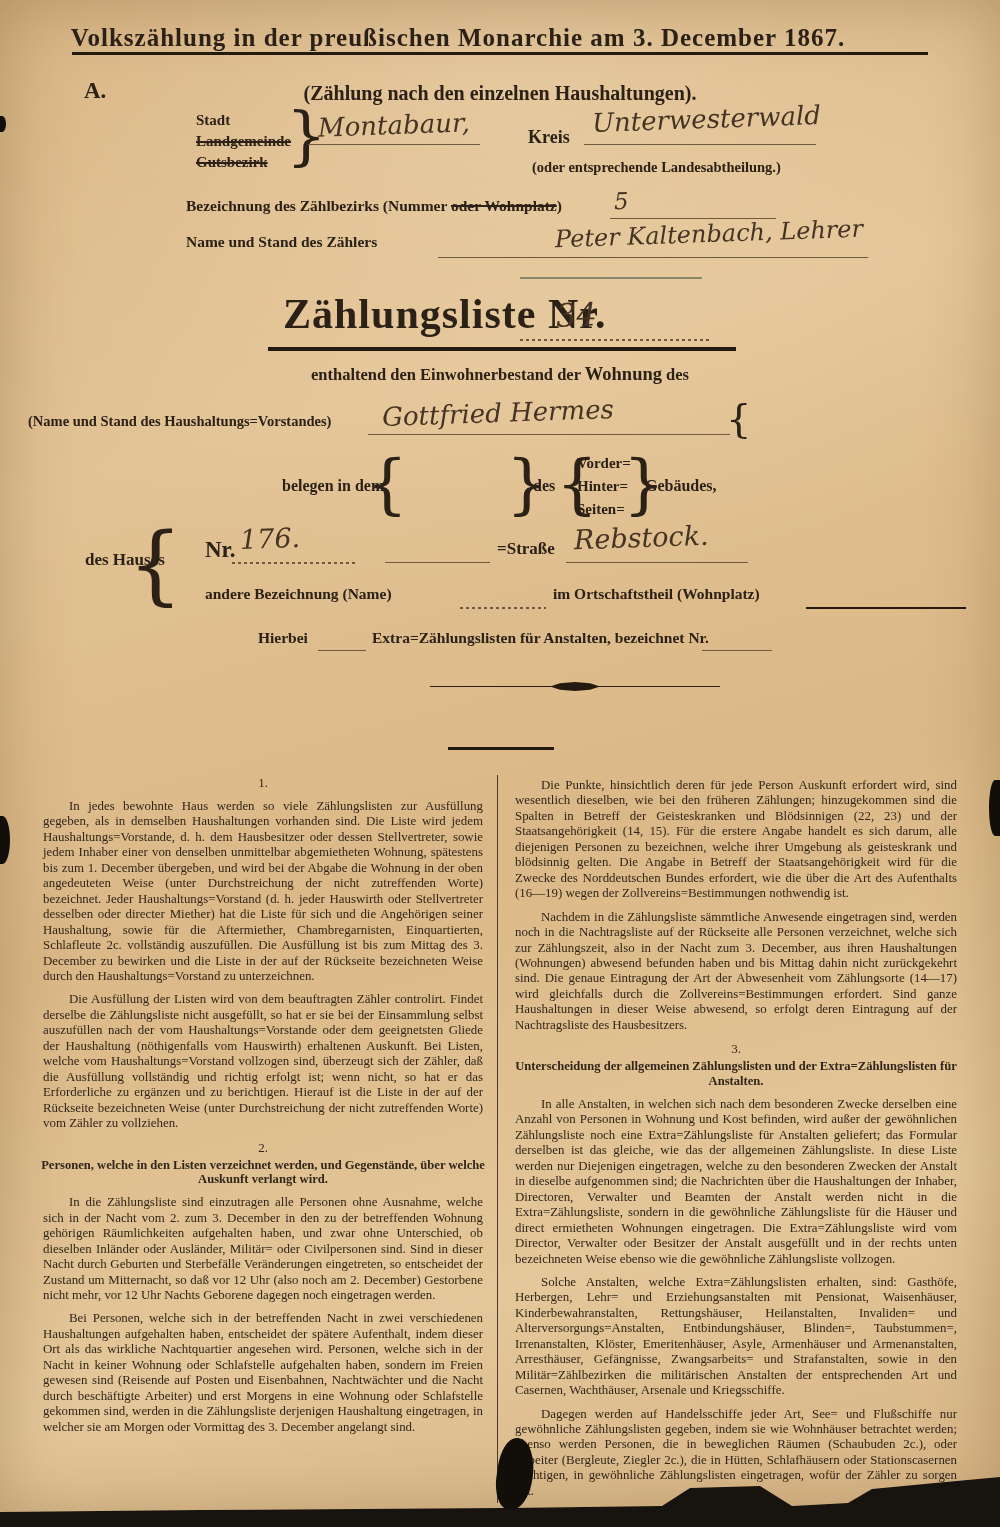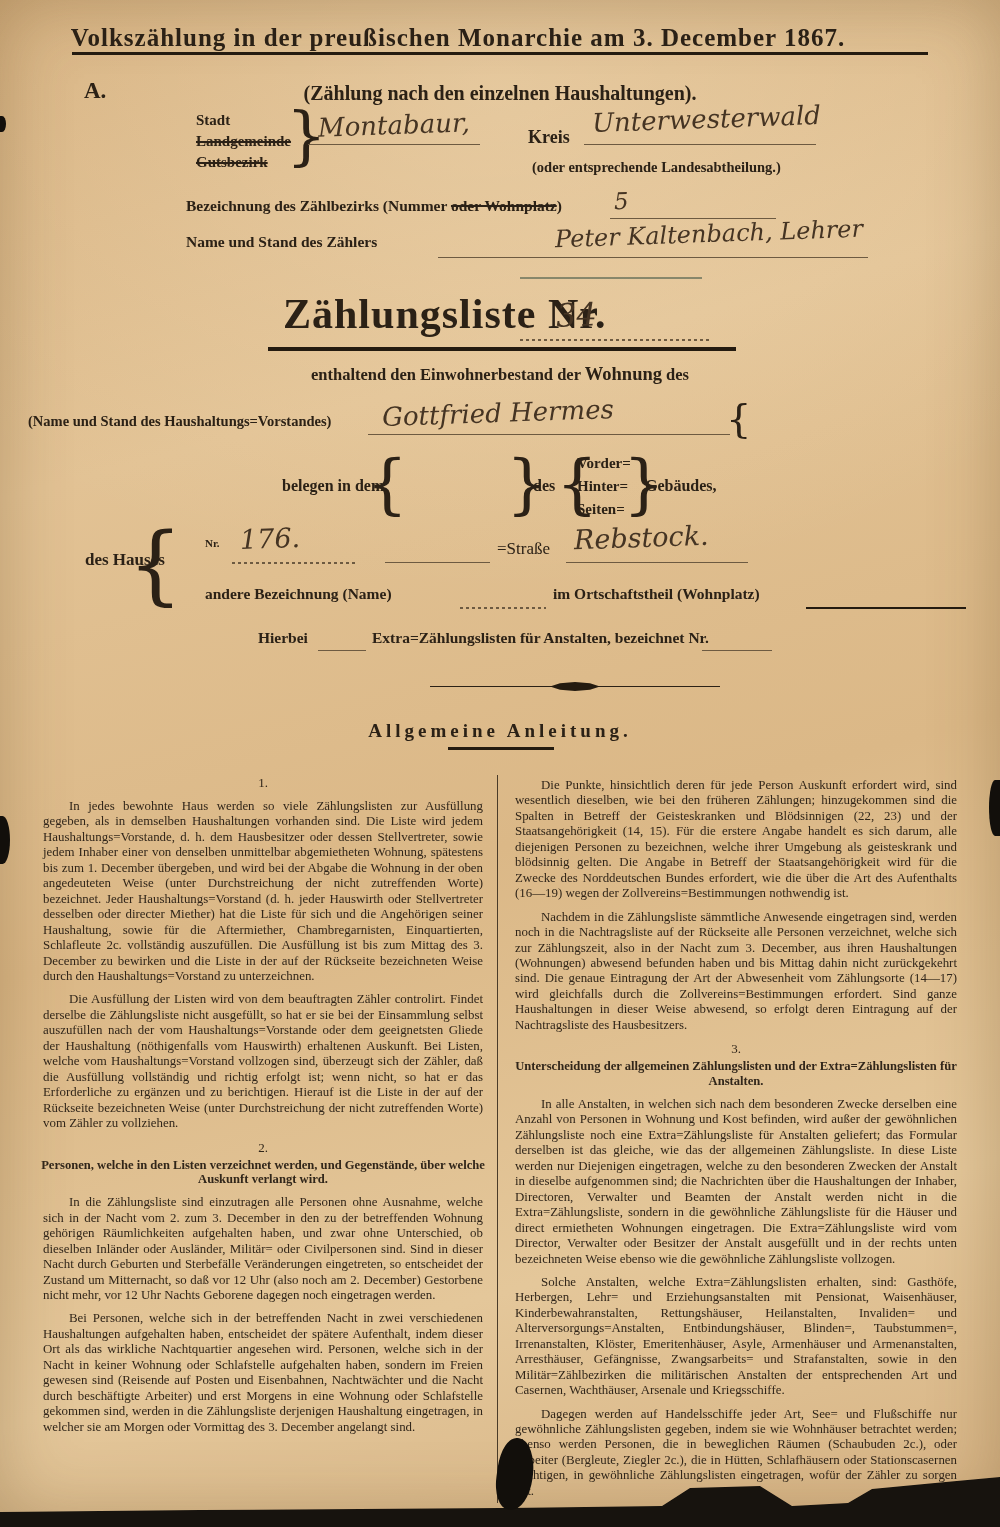--- a/index.html
+++ b/index.html
@@ -53,23 +53,23 @@
   .floors{top:452px;left:393px;font-size:15.5px;line-height:23px;font-weight:bold;}
   .fl-brace-r{top:446px;left:506px;font-size:66px;line-height:76px;}
   .des{top:477px;left:533px;font-size:16px;font-weight:bold;}
   .sd-brace-l{top:446px;left:556px;font-size:66px;line-height:76px;}
   .sides{top:452px;left:577px;font-size:15px;line-height:23px;font-weight:bold;}
   .sd-brace-r{top:446px;left:623px;font-size:66px;line-height:76px;}
   .gebaeudes{top:477px;left:645px;font-size:16px;font-weight:bold;}
   
   .house-label{top:550px;left:42px;font-size:17px;font-weight:bold;margin-left:43px;}
   .house-brace{top:516px;left:128px;font-size:86px;line-height:96px;}
-  .nr-label{top:537px;left:205px;font-size:11px;font-weight:bold;}
+  .nr-label{top:537px;left:205px;font-size:23px;font-weight:bold;}
   .hw-nr{top:523px;left:240px;font-size:27px;}
-  .street-label{top:539px;left:497px;font-size:17px;font-weight:normal;}
+  .street-label{top:539px;left:497px;font-size:17px;font-weight:bold;}
   .hw-street{top:522px;left:574px;font-size:27px;}
   .other-label{top:585px;left:205px;font-size:15.5px;font-weight:bold;}
   .district-label{top:585px;left:553px;font-size:15.5px;font-weight:bold;}
   
   .hierbei{top:629px;left:258px;font-size:15.5px;font-weight:bold;}
   .extra{top:629px;left:372px;font-size:15.5px;font-weight:bold;}
   
   .divider-line{top:686px;left:430px;width:290px;height:1px;background:#2b2116;}
   .divider-diamond{top:682px;left:550px;width:50px;height:9px;background:#241b10;
     clip-path:polygon(0 50%,20% 15%,50% 0,80% 15%,100% 50%,80% 85%,50% 100%,20% 85%);}
@@ -163,21 +163,20 @@
     <div class="rule heavy" style="top:607px;left:806px;width:160px;height:2px;"></div>
 
     <div class="abs hierbei">Hierbei</div>
     <div class="rule" style="top:650px;left:318px;width:48px;"></div>
     <div class="abs extra">Extra=Zählungslisten für Anstalten, bezeichnet Nr.</div>
     <div class="rule" style="top:650px;left:702px;width:70px;"></div>
 
     <div class="abs divider-line"></div>
     <div class="abs divider-diamond"></div>
 
-    <div class="abs anleitung-head">Allgemeine Anleitung.</div>
     <div class="abs anleitung-rule"></div>
     <div class="abs col-divider" style="position:absolute;"></div>
 
     <div class="col col-left">
       <div class="sec-num">1.</div>
       <p>In jedes bewohnte Haus werden so viele Zählungslisten zur Ausfüllung gegeben, als in demselben Haushaltungen vorhanden sind. Die Liste wird jedem Haushaltungs=Vorstande, d. h. dem Hausbesitzer oder dessen Stellvertreter, sowie jedem Inhaber einer von denselben unmittelbar abgemietheten Wohnung, spätestens bis zum 1. December übergeben, und wird bei der Abgabe die Wohnung in der oben angedeuteten Weise (unter Durchstreichung der nicht zutreffenden Worte) bezeichnet. Jeder Haushaltungs=Vorstand (d. h. jeder Hauswirth oder Stellvertreter desselben oder directer Miether) hat die Liste für sich und die Angehörigen seiner Haushaltung, sowie für die Aftermiether, Chambregarnisten, Einquartierten, Schlafleute 2c. vollständig auszufüllen. Die Ausfüllung ist bis zum Mittag des 3. December zu bewirken und die Liste in der auf der Rückseite bezeichneten Weise durch den Haushaltungs=Vorstand zu unterzeichnen.</p>
       <p>Die Ausfüllung der Listen wird von dem beauftragten Zähler controlirt. Findet derselbe die Zählungsliste nicht ausgefüllt, so hat er sie bei der Einsammlung selbst auszufüllen nach der vom Haushaltungs=Vorstande oder dem geeignetsten Gliede der Haushaltung (nöthigenfalls vom Hauswirth) erhaltenen Auskunft. Bei Listen, welche vom Haushaltungs=Vorstand vollzogen sind, überzeugt sich der Zähler, daß die Ausfüllung vollständig und richtig erfolgt ist; wenn nicht, so hat er das Erforderliche zu ergänzen und zu berichtigen. Hierauf ist die Liste in der auf der Rückseite bezeichneten Weise (unter Durchstreichung der nicht zutreffenden Worte) vom Zähler zu vollziehen.</p>
       <div class="sec-num">2.</div>
       <div class="sec-title">Personen, welche in den Listen verzeichnet werden, und Gegenstände, über welche Auskunft verlangt wird.</div>
       <p>In die Zählungsliste sind einzutragen alle Personen ohne Ausnahme, welche sich in der Nacht vom 2. zum 3. December in den zu der betreffenden Wohnung gehörigen Räumlichkeiten aufgehalten haben, und zwar ohne Unterschied, ob dieselben Inländer oder Ausländer, Militär= oder Civilpersonen sind. Sind in dieser Nacht durch Geburten und Sterbefälle Veränderungen eingetreten, so entscheidet der Zustand um Mitternacht, so daß vor 12 Uhr (also noch am 2. December) Gestorbene nicht mehr, vor 12 Uhr Nachts Geborene dagegen noch eingetragen werden.</p>

